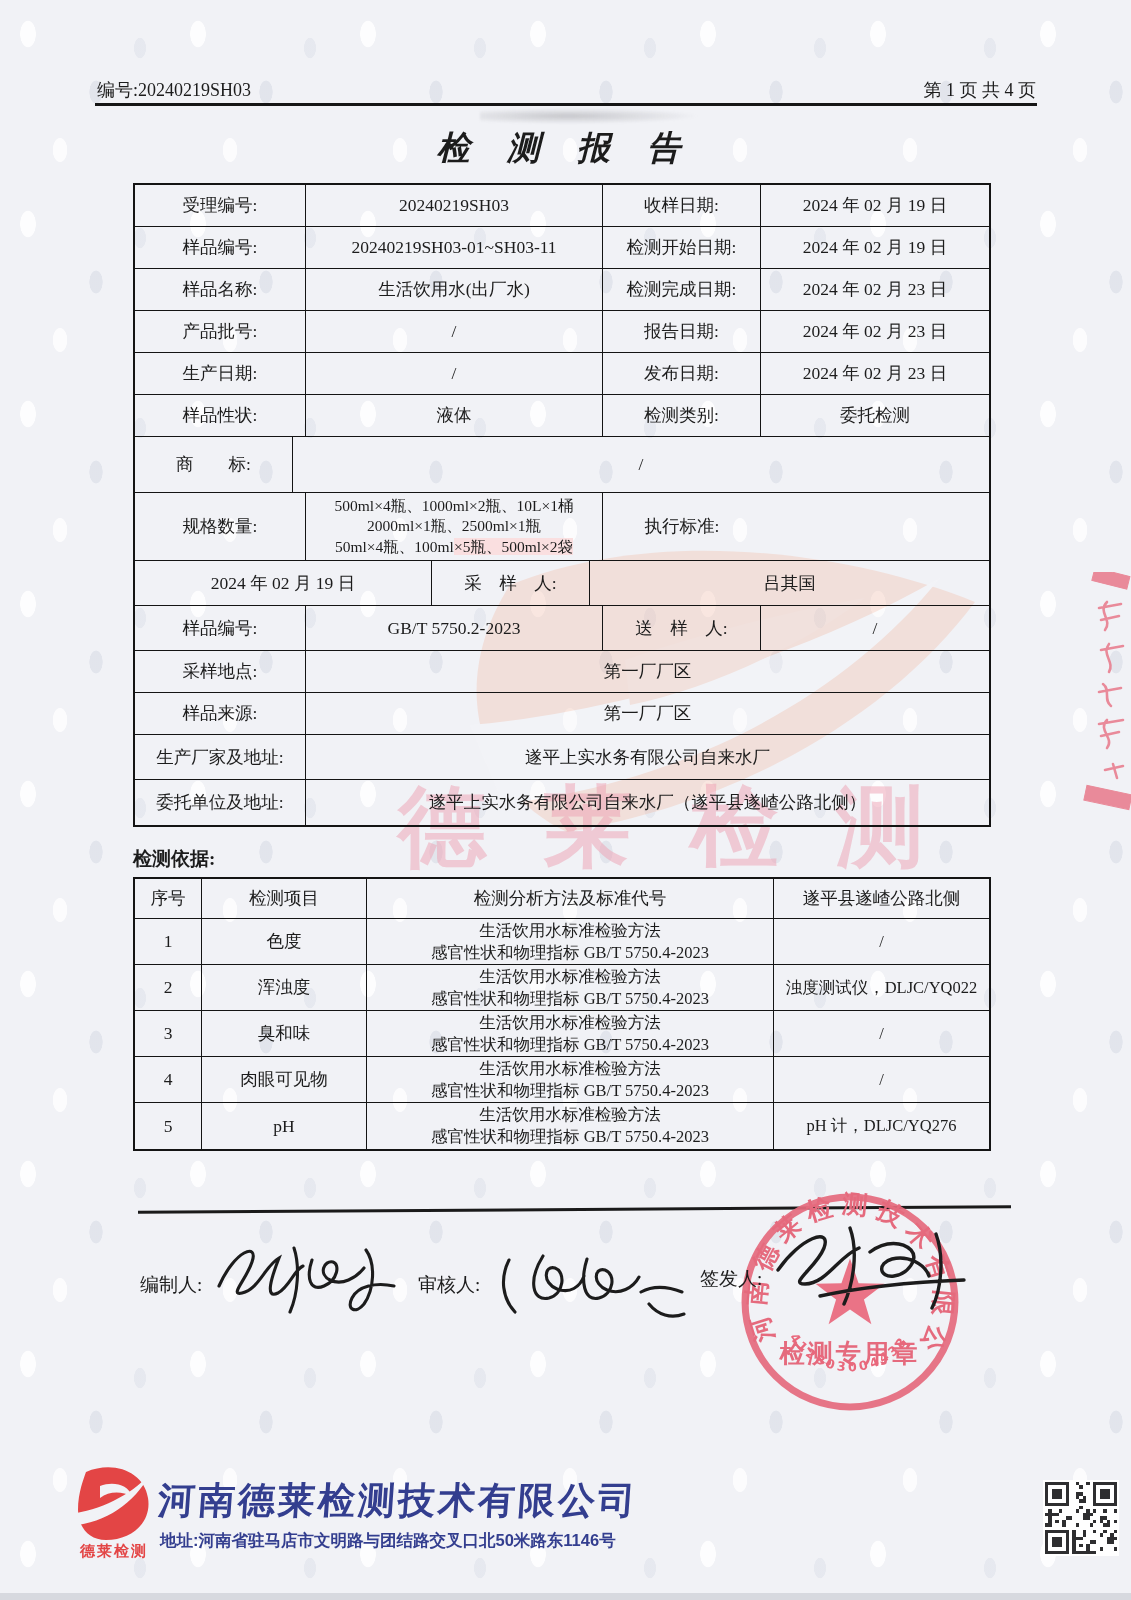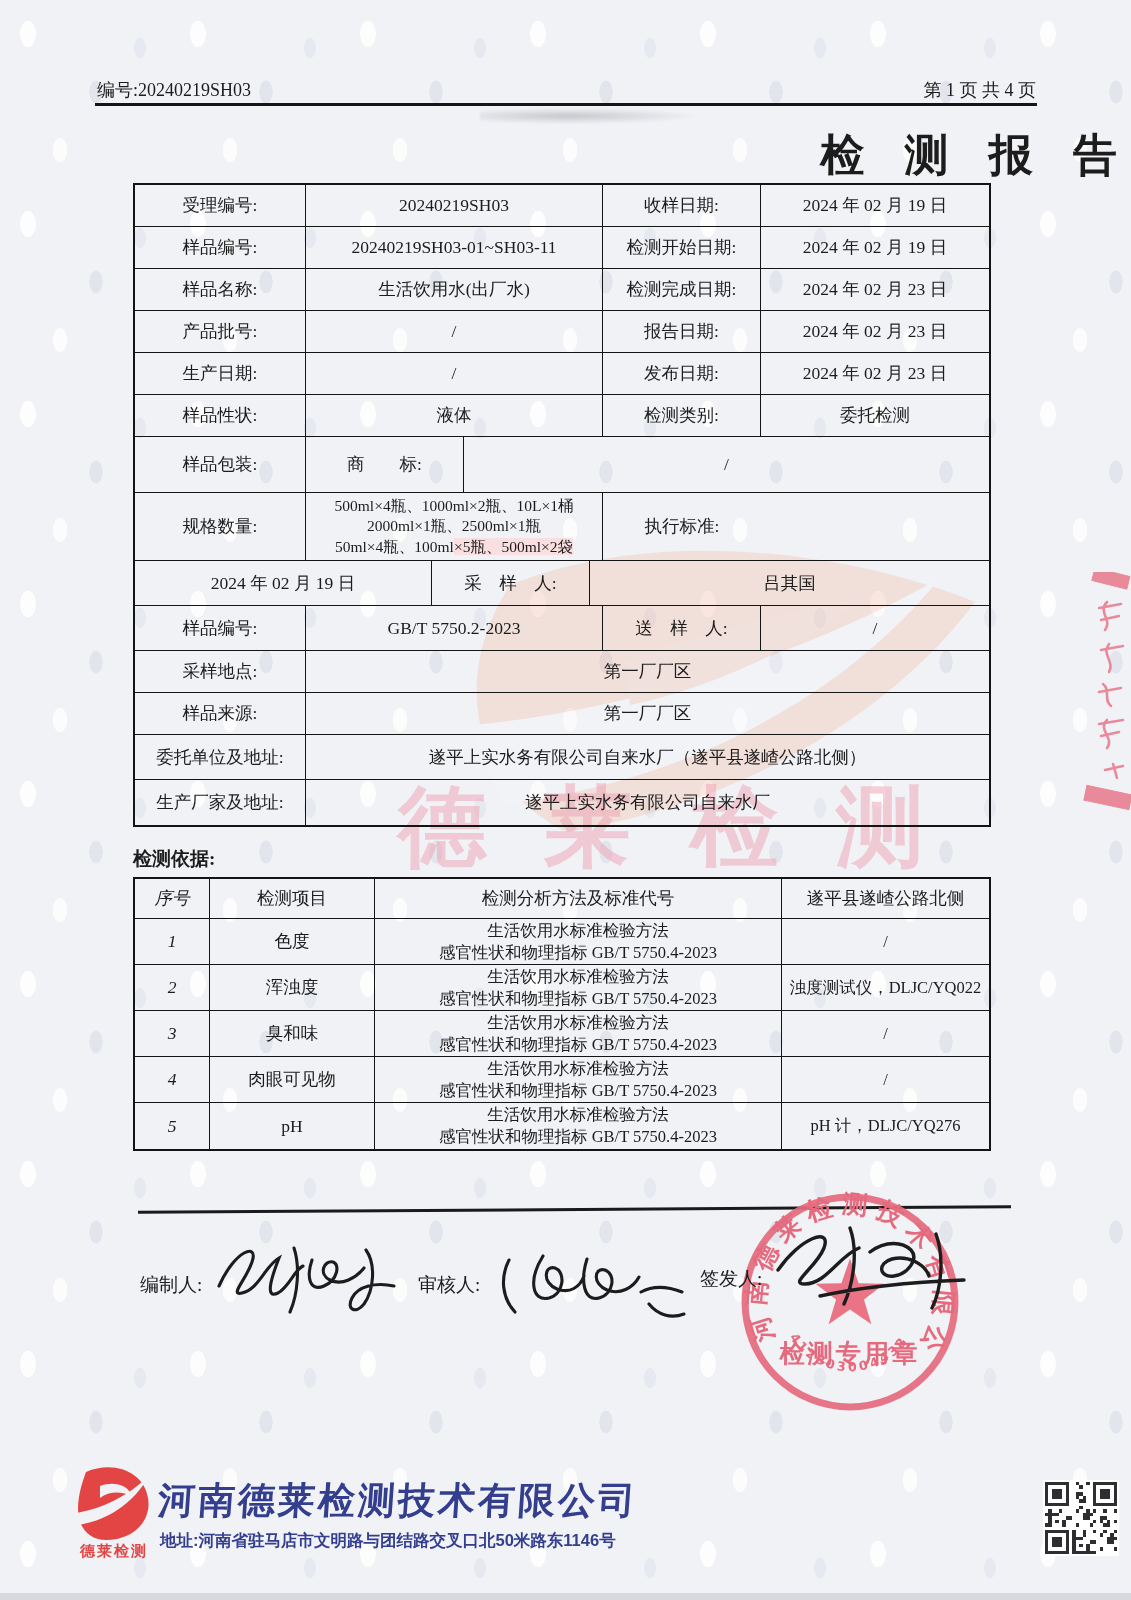--- a/index.html
+++ b/index.html
@@ -15,22 +15,22 @@
       radial-gradient(ellipse 10px 17px at 140px 48px, rgba(228,231,238,.8) 58%, transparent 62%);
     background-size:170px 190px;
     position:relative; overflow:hidden;
   }
   .page{ position:absolute; inset:0; }
 
   
   .doc-header{ position:absolute; left:97px; right:95px; top:72px; height:30px;
     display:flex; justify-content:space-between; align-items:flex-end; font-size:18px; }
   .header-rule{ position:absolute; left:95px; right:94px; top:103px; height:3px; background:#161616; }
-  .report-title{ position:absolute; left:0; right:0; top:126px; text-align:right;
-    font-size:44px; font-weight:bold; letter-spacing:14px; font-family:"Liberation Sans","DejaVu Sans",sans-serif; }
+  .report-title{ position:absolute; left:0; right:0; top:126px; text-align:center;
+    font-size:33px; font-weight:bold; letter-spacing:14px; font-family:"Liberation Sans","DejaVu Sans",sans-serif;font-style:italic; }
   .smudge{ position:absolute; left:480px; top:108px; width:220px; height:16px;
     background:radial-gradient(ellipse at 40% 50%, rgba(120,120,125,.35), transparent 70%); filter:blur(1px); }
 
   
   .wm-leaf{ position:absolute; left:415px; top:540px; opacity:.30; z-index:0; pointer-events:none; }
   .wm-text{ position:absolute; left:398px; top:768px; z-index:0; font-size:88px; font-weight:bold;
     letter-spacing:58px; color:rgba(238,160,178,.50); white-space:nowrap;
     font-family:"Liberation Serif",serif; pointer-events:none; }
 
   
@@ -42,21 +42,21 @@
   .td:last-child{ border-right:none; }
   .t1-c1{ width:171px; } .t1-c2{ width:297px; } .t1-c3{ width:158px; } .t1-c4{ flex:1; }
   .t1-span{ flex:1; }
   .h42{ height:42px; } .h45{ height:45px; } .h56{ height:56px; } .h68{ height:68px; }
   .spec-line{ font-size:15.5px; line-height:1.3; white-space:nowrap; }
   .hl{ background:#fadfe0; }
   .tbl1{ top:183px; }
 
   .section-title{ position:absolute; left:133px; top:846px; font-size:19px; font-weight:bold; z-index:1; }
   .tbl2{ top:877px; }
-  .t2-c1{ width:75px;font-style:italic; } .t2-c2{ width:165px; } .t2-c3{ width:407px; } .t2-c4{ flex:1; }
+  .t2-c1{ width:67px; } .t2-c2{ width:165px; } .t2-c3{ width:407px; } .t2-c4{ flex:1; }
   .t2-head{ height:40px; font-size:17.5px; }
   .t2-row{ height:46px; }
   .m-line{ display:block; font-size:16.5px; line-height:1.32; white-space:nowrap; }
   .instr{ font-size:16.5px; line-height:1.3; }
 
   
   .sig-rule{ position:absolute; left:138px; width:873px; top:1208px; height:2.6px; background:#1a1a1a;
     transform:rotate(-0.35deg); z-index:1; }
   .sig-row{ position:absolute; left:0; top:1230px; width:100%; height:170px; z-index:3; }
   .sig-label{ position:absolute; font-size:19px; }
@@ -136,21 +136,20 @@
       <div class="td t1-c4">2024 年 02 月 23 日</div>
     </div>
     <div class="tr h42">
       <div class="td t1-c1">样品性状:</div>
       <div class="td t1-c2">液体</div>
       <div class="td t1-c3">检测类别:</div>
       <div class="td t1-c4">委托检测</div>
     </div>
 
     <div class="tr h56">
-      <div class="td t1-c1">样品包装:</div>
       <div class="td t1-c3">商　　标:</div>
       <div class="td t1-c4">/</div>
     </div>
 
     <div class="tr h68">
       <div class="td t1-c1">规格数量:</div>
       <div class="td t1-c2">
         <span class="spec-line">500ml×4瓶、1000ml×2瓶、10L×1桶</span>
         <span class="spec-line">2000ml×1瓶、2500ml×1瓶</span>
         <span class="spec-line"><span>50ml×4瓶、100ml</span><span class="hl">×5瓶、500ml×2袋</span></span>
@@ -172,26 +171,26 @@
 
     <div class="tr h42">
       <div class="td t1-c1">采样地点:</div>
       <div class="td t1-span">第一厂厂区</div>
     </div>
     <div class="tr h42">
       <div class="td t1-c1">样品来源:</div>
       <div class="td t1-span">第一厂厂区</div>
     </div>
     <div class="tr h45">
+      <div class="td t1-c1">生产厂家及地址:</div>
+      <div class="td t1-span">遂平上实水务有限公司自来水厂</div>
+    </div>
+    <div class="tr h45">
       <div class="td t1-c1">委托单位及地址:</div>
       <div class="td t1-span">遂平上实水务有限公司自来水厂（遂平县遂嵖公路北侧）</div>
-    </div>
-    <div class="tr h45">
-      <div class="td t1-c1">生产厂家及地址:</div>
-      <div class="td t1-span">遂平上实水务有限公司自来水厂</div>
     </div>
   </div>
 
   <div class="section-title">检测依据:</div>
 
   <div class="tbl tbl2">
     <div class="tr t2-head">
       <div class="td t2-c1">序号</div>
       <div class="td t2-c2">检测项目</div>
       <div class="td t2-c3">检测分析方法及标准代号</div>

